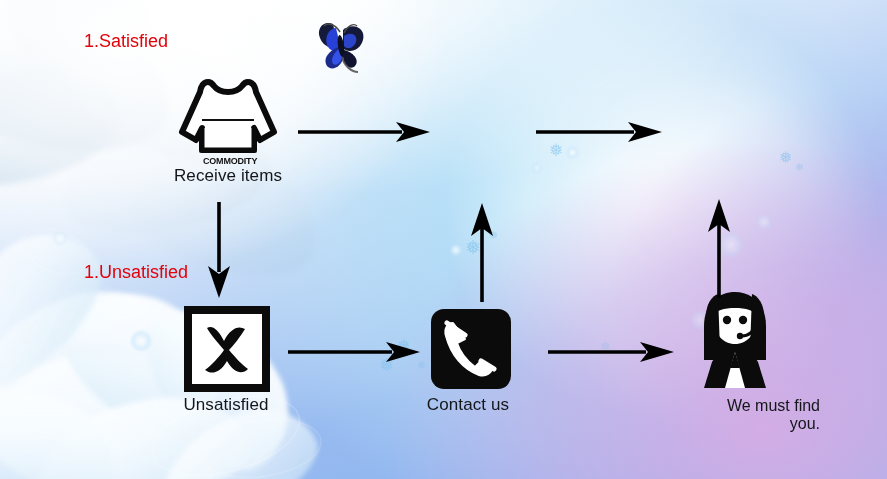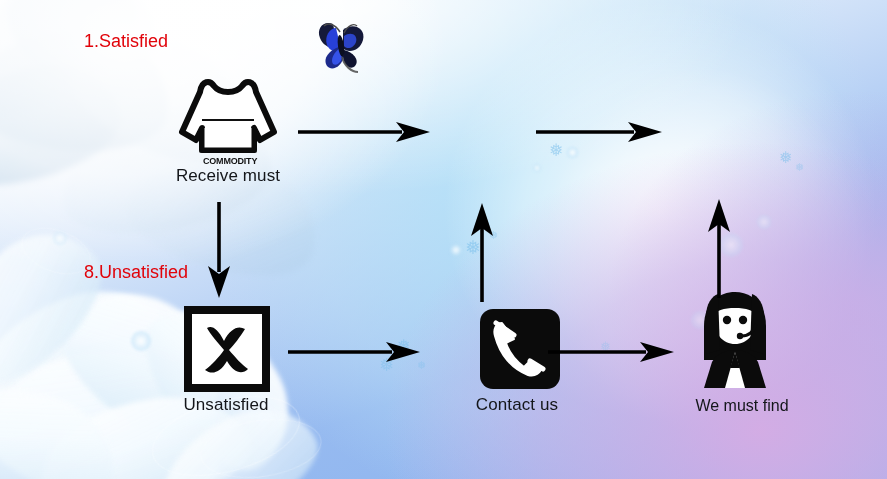--- a/index.html
+++ b/index.html
@@ -70,21 +70,21 @@
   .node-label{
     font-size:17px;
     color:#14161a;
     white-space:nowrap;
     letter-spacing:0.1px;
     font-family:"Liberation Sans", sans-serif;
   }
   .label-multiline{
     font-size:16px;
     color:#14161a;
-    text-align:center;
+    text-align:right;
     line-height:1.12;
     font-family:"Liberation Sans", sans-serif;
   }
 
   .step-tag{
     position:absolute;
     color:#e1030a;
     font-size:18px;
     font-family:"Liberation Sans", sans-serif;
     white-space:nowrap;
@@ -163,21 +163,21 @@
 
     <div class="snow" style="left:600px;top:340px;font-size:13px;opacity:.55;">❅</div>
     <div class="bokeh" style="left:532px;top:163px;width:10px;height:10px;opacity:.8;"></div>
     <div class="bokeh" style="left:718px;top:232px;width:26px;height:26px;opacity:.5;"></div>
     <div class="bokeh" style="left:756px;top:214px;width:16px;height:16px;opacity:.45;"></div>
     <div class="bokeh" style="left:690px;top:310px;width:20px;height:20px;opacity:.4;"></div>
   </div>
 
   <div class="step-tag" style="left:84px;top:31px;">1.Satisfied</div>
 
-  <div class="step-tag" style="left:84px;top:262px;">8.Unsatisfied</div>
+  <div class="step-tag" style="left:84px;top:262px;">1.Unsatisfied</div>
 
   <div style="position:absolute;left:300px;top:14px;width:80px;height:66px;">
     <svg viewBox="0 0 80 66" width="80" height="66">
       <g>
         <path d="M33 10 C 24 6, 16 14, 20 24 C 23 32, 32 36, 38 33 Z" fill="#151a3a"></path>
         <path d="M36 14 C 30 14, 24 22, 27 31 C 30 38, 38 39, 41 35 Z" fill="#2740d8"></path>
         <path d="M39 33 C 30 36, 22 44, 27 52 C 32 58, 42 52, 43 44 Z" fill="#1c2a8c"></path>
         <path d="M40 34 C 34 38, 30 46, 33 50 C 37 53, 42 47, 43 41 Z" fill="#3552e8"></path>
         <path d="M43 16 C 53 8, 66 14, 63 26 C 60 37, 48 40, 43 34 Z" fill="#14193a"></path>
         <path d="M44 22 C 51 17, 58 21, 56 28 C 54 34, 47 36, 44 32 Z" fill="#2c44c8"></path>
@@ -193,39 +193,39 @@
   <div class="node" style="left:156px;top:70px;width:144px;">
     <div style="position:relative;height:92px;">
       <svg viewBox="0 0 144 92" width="144" height="92">
         <path d="M44 22 C 46 10, 54 10, 58 16 C 64 24, 80 24, 86 16 C 90 10, 98 10, 100 22
                  L 118 62 L 104 70 L 98 58 L 98 80 L 46 80 L 46 58 L 40 70 L 26 62 Z" fill="#ffffff" stroke="#0b0b0b" stroke-width="6" stroke-linejoin="round"></path>
         <path d="M46 58 L 46 80 L 98 80 L 98 58" fill="#ffffff" stroke="#0b0b0b" stroke-width="5"></path>
       </svg>
       <div class="commodity-text" style="left:47px;top:38px;margin-top:48px;">COMMODITY</div>
       <div style="position:absolute;left:46px;top:49px;width:52px;height:2px;background:#111;"></div>
     </div>
-    <div class="node-label" style="margin-top:4px;">Receive must</div>
+    <div class="node-label" style="margin-top:4px;">Receive items</div>
   </div>
 
 
 
   <div class="node" style="left:150px;top:305px;width:150px;">
     <div style="height:88px;">
       <svg viewBox="0 0 150 88" width="150" height="88">
         <rect x="38" y="5" width="78" height="78" fill="#ffffff" stroke="#0b0b0b" stroke-width="8"></rect>
         <path d="M57 23 C 62 20, 68 24, 74 36 C 80 24, 88 20, 95 24
                  C 90 32, 84 40, 79 45 C 85 52, 92 60, 98 64
                  C 92 70, 84 68, 77 56 C 70 68, 62 70, 55 65
                  C 62 60, 69 52, 74 45 C 68 38, 61 30, 57 23 Z" fill="#0b0b0b"></path>
       </svg>
     </div>
     <div class="node-label" style="margin-top:2px;margin-left:2px;">Unsatisfied</div>
   </div>
 
-  <div class="node" style="left:444px;top:305px;width:140px;text-align:center;">
+  <div class="node" style="left:395px;top:305px;width:140px;text-align:center;">
     <div style="height:88px;">
       <svg viewBox="0 0 140 88" width="140" height="88">
         <rect x="36" y="4" width="80" height="80" rx="13" fill="#0b0b0b"></rect>
         <path d="M58 18 C 52 18, 49 24, 51 31 C 56 50, 68 64, 84 70
                  C 91 72, 97 68, 97 62 L 86 56 L 80 62
                  C 72 56, 65 47, 62 38 L 70 34 Z" fill="#ffffff" stroke="#ffffff" stroke-width="2" stroke-linejoin="round"></path>
         <path d="M52 18 L 70 30" stroke="#ffffff" stroke-width="5" stroke-linecap="round"></path>
         <path d="M86 56 L 99 64" stroke="#ffffff" stroke-width="5" stroke-linecap="round"></path>
       </svg>
     </div>
@@ -253,20 +253,21 @@
 
         <path d="M62 74 C 66 66, 76 62, 85 62 C 94 62, 104 66, 108 74
                  L 116 100 L 54 100 Z" fill="#0b0b0b"></path>
 
         <path d="M85 64 L 95 100 L 75 100 Z" fill="#ffffff"></path>
         <path d="M85 64 L 90 80 L 80 80 Z" fill="#0b0b0b"></path>
       </svg>
     </div>
     <div class="label-multiline" style="margin-top:3px;margin-left:14px;">
       <div>We must find</div>
+      <div>you.</div>
     </div>
   </div>
 
   <div class="arrow" style="left:296px;top:114px;width:136px;height:36px;">
     <svg viewBox="0 0 136 36" width="136" height="36">
       <line x1="2" y1="18" x2="106" y2="18" stroke="#000" stroke-width="3.6"></line>
       <path d="M134 18 L 100 8 L 108 18 L 100 28 Z" fill="#000"></path>
     </svg>
   </div>
 

